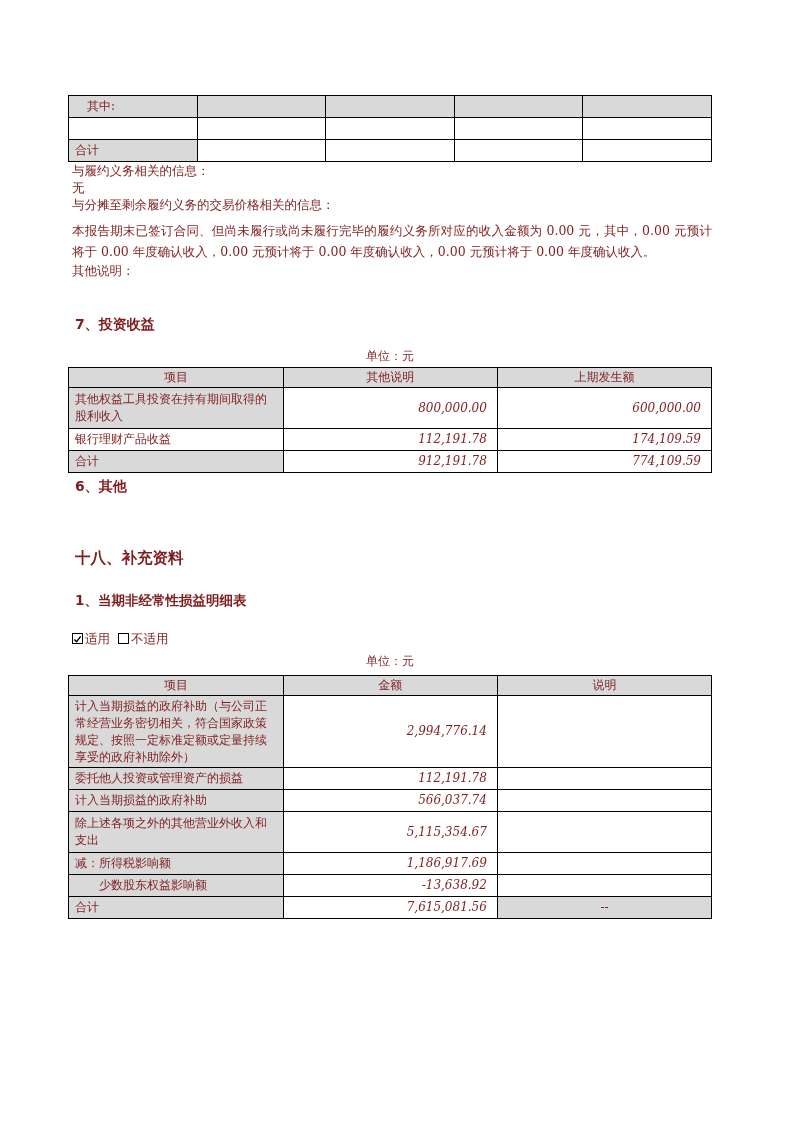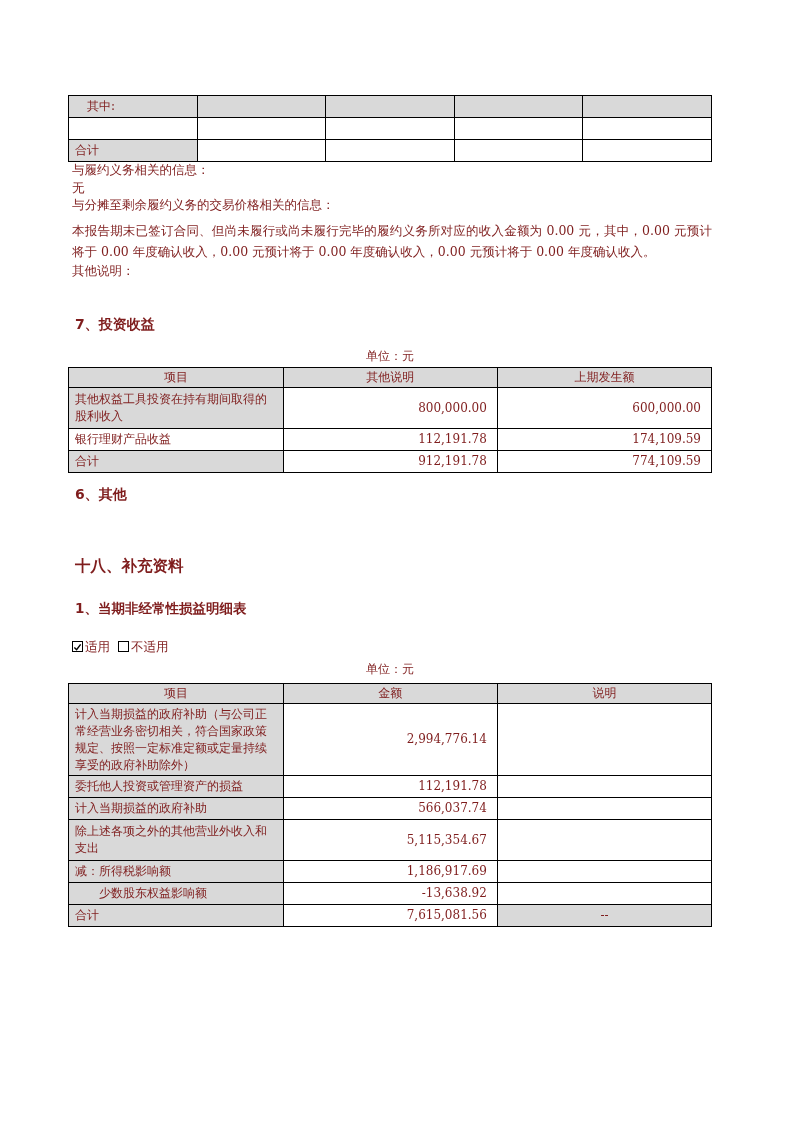--- a/index.html
+++ b/index.html
@@ -24,59 +24,59 @@
     border:1px solid #000;
     font-size:12px;
     font-weight:normal;
     line-height:17px;
     padding:1px 6px;
     vertical-align:middle;
     overflow:hidden;
     word-break:break-all;
   }
   .shaded { background:#d9d9d9; }
-  .num { text-align:right; padding-right:10px !important; }
+  .num { text-align:right; padding-right:10px !important;font-style:italic; }
   .ctr { text-align:center; }
   .h20 td { height:19px; }
   .h38 td { height:38px; }
   .h69 td { height:69px; }
   .indent-lv1 { padding-left:18px !important; }
   .indent-lv2 { padding-left:30px !important;margin-left:32px; }
 
   
   p.body-line {
     font-size:12.5px; line-height:17px;
     margin:0 0 0 4px;
   }
   p.paragraph {
     font-size:12.5px; line-height:21px;
     margin:7px 0 0 4px;
     text-align:justify;
   }
-  .mt10 { margin-top:10px;font-family:Liberation Serif, serif; }
+  .mt10 { margin-top:10px; }
   .mt19 { margin-top:19px; }
   .mt5  { margin-top:5px; }
 
   h2.sec {
     font-family:"DejaVu Sans","Liberation Sans",sans-serif;
     font-weight:bold; font-size:14px; line-height:19px;
     margin:0 0 0 7px;
   }
   h1.chapter {
     font-family:"DejaVu Sans","Liberation Sans",sans-serif;
     font-weight:bold; font-size:15.5px; line-height:20px;
     margin:0 0 0 7px;
   }
   h3.subsec {
     font-family:"DejaVu Sans","Liberation Sans",sans-serif;
     font-weight:bold; font-size:13.5px; line-height:17px;
     margin:0 0 0 7px;
   }
   #sec5-title { margin-top:36px; }
-  #sec6-title { margin-top:12px; }
+  #sec6-title { margin-top:4px; }
   #ch18-title { margin-top:52px; }
   #sub1-title { margin-top:24px; }
 
   .unit-line {
     font-size:12px; line-height:15px;
     text-align:center;
     width:644px;
   }
   #unit-1 { margin-top:15px; margin-bottom:3px; }
   #unit-2 { margin-top:8px;  margin-bottom:6px; }

